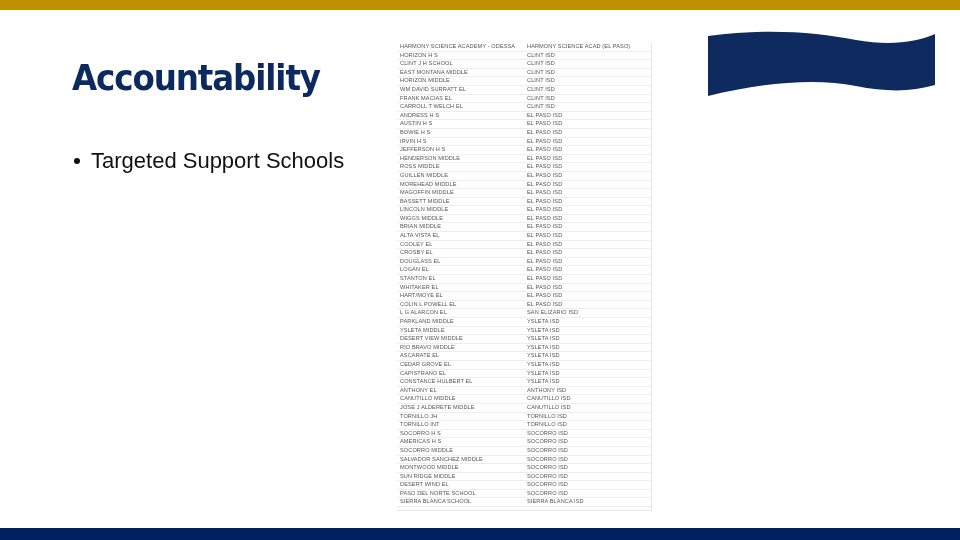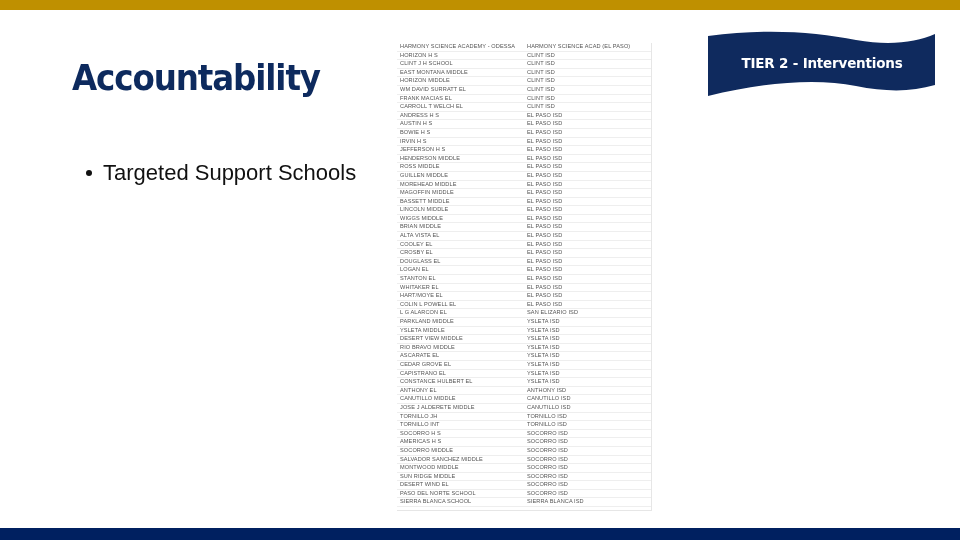--- a/index.html
+++ b/index.html
@@ -9,21 +9,21 @@
     font-family: "Liberation Sans", sans-serif;
   }
   .top-bar { position: absolute; left: 0; top: 0; width: 960px; height: 10px; background: #BF9000; }
   .bottom-bar { position: absolute; left: 0; top: 528px; width: 960px; height: 12px; background: #002060; }
   .title {
     position: absolute; left: 72px; top: 58px;
     font-family: "DejaVu Sans", sans-serif; font-weight: bold;
     font-size: 35px; letter-spacing: -1.2px; color: #0D2A5E;
     transform: scaleX(0.93); transform-origin: left top;
   }
-  .bullet-list { position: absolute; left: 72px; top: 148px; margin: 12px; padding: 0; list-style: none; }
+  .bullet-list { position: absolute; left: 72px; top: 148px; margin: 0; padding: 0; list-style: none; }
   .bullet-item { font-size: 22px; color: #111111; display: flex; align-items: center; }
   .bullet-dot { display: inline-block; width: 6px; height: 6px; border-radius: 50%; background: #111; margin-right: 11px; margin-left: 2px; }
   .table-wrap {
     position: absolute; left: 397px; top: 43px; width: 254px; height: 467px;
     border-right: 1px solid #e6e6e6; border-bottom: 1px solid #e6e6e6;
     background: #ffffff;
   }
   table.schools { border-collapse: collapse; width: 100%; table-layout: fixed; }
   table.schools td {
     font-size: 5.6px; line-height: 7.6px; height: 7.6px; padding: 0 0 0 3px;
@@ -273,16 +273,15 @@
           <td>SIERRA BLANCA ISD</td>
         </tr>
       </tbody>
   </table>
 </div>
 
 <div class="banner">
   <svg width="232" height="70" viewBox="0 0 232 70">
     <path d="M2,6 C60,-2 110,2 150,10 C185,16 210,12 229,4 L229,55 C205,62 180,62 150,56 C110,48 60,52 2,66 Z" fill="#0F2A5E"></path>
   </svg>
-  <div class="banner-text">TIER 2 - Interventions</div>
 </div>
 
 <div class="bottom-bar"></div>
 
 </body></html>

